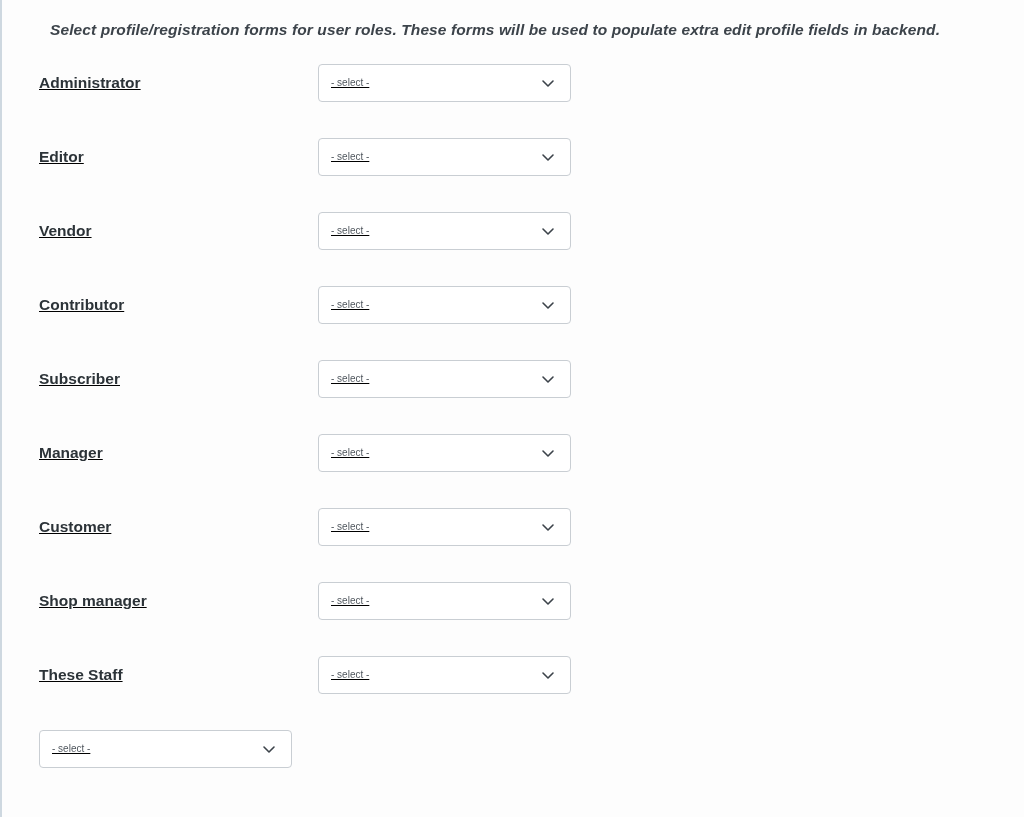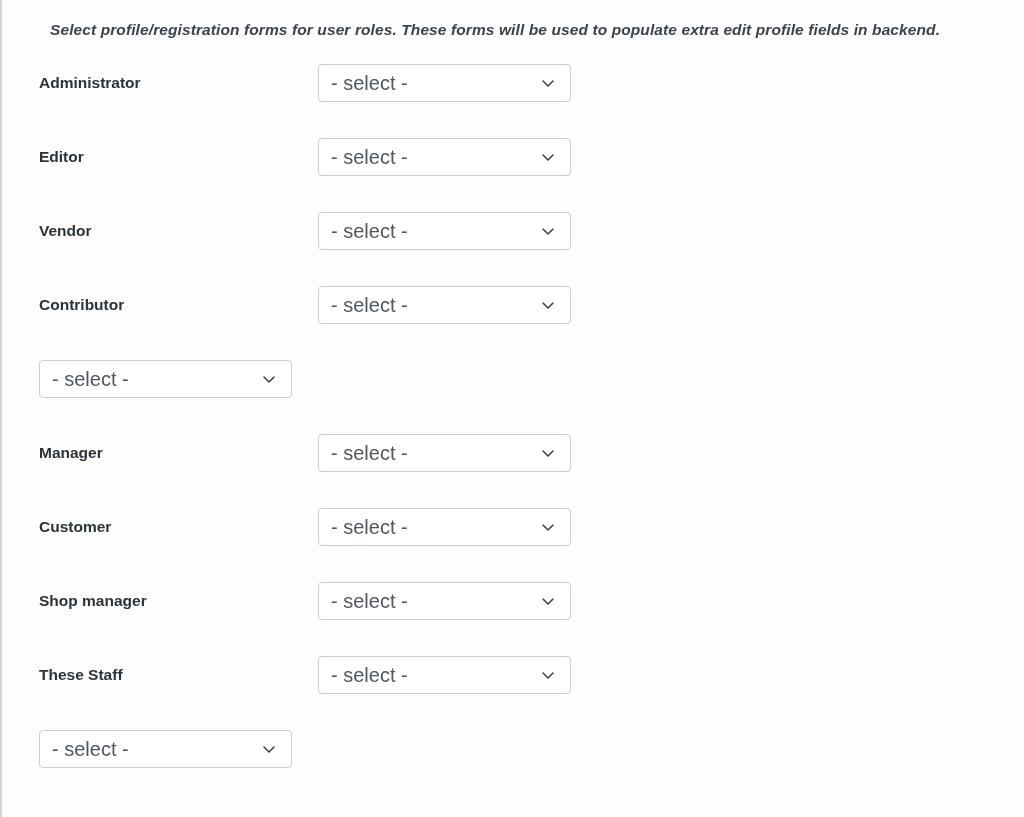--- a/index.html
+++ b/index.html
@@ -40,20 +40,21 @@
   .rows {
     padding-top: 24px;
   }
 
   .row {
     display: flex;
     align-items: flex-end;
     height: 38px;
     margin-bottom: 36px;
     padding-left: 37px;
+    text-decoration: underline;
   }
 
   .row-label {
     width: 279px;
     flex: 0 0 279px;
     font-size: 15.5px;
     font-weight: 600;
     color: #2c3338;
     line-height: 38px;
     white-space: nowrap;
@@ -73,21 +74,21 @@
     border: 1px solid #c9ced3;
     border-radius: 4px;
     background: #ffffff;
     display: flex;
     align-items: center;
     padding: 0 12px;
     cursor: pointer;
   }
 
   .select-value {
-    font-size: 20px;
+    font-size: 10px;
     color: #50575e;
     line-height: 36px;
     flex: 1 1 auto;
     white-space: nowrap;
     overflow: hidden;
   }
 
   .chevron {
     flex: 0 0 auto;
     width: 16px;
@@ -159,20 +160,21 @@
           <span class="chevron">
             <svg width="16" height="16" viewBox="0 0 16 16" fill="none" xmlns="http://www.w3.org/2000/svg">
               <path d="M3 6 L8 11 L13 6" stroke="#3c434a" stroke-width="1.6" stroke-linecap="round" stroke-linejoin="round"></path>
             </svg>
           </span>
         </div>
       </div>
     </div>
 
     <div class="row">
+      <div class="row-label">Subscriber</div>
       <div class="select-wrap">
         <div class="select-box">
           <span class="select-value">- select -</span>
           <span class="chevron">
             <svg width="16" height="16" viewBox="0 0 16 16" fill="none" xmlns="http://www.w3.org/2000/svg">
               <path d="M3 6 L8 11 L13 6" stroke="#3c434a" stroke-width="1.6" stroke-linecap="round" stroke-linejoin="round"></path>
             </svg>
           </span>
         </div>
       </div>

